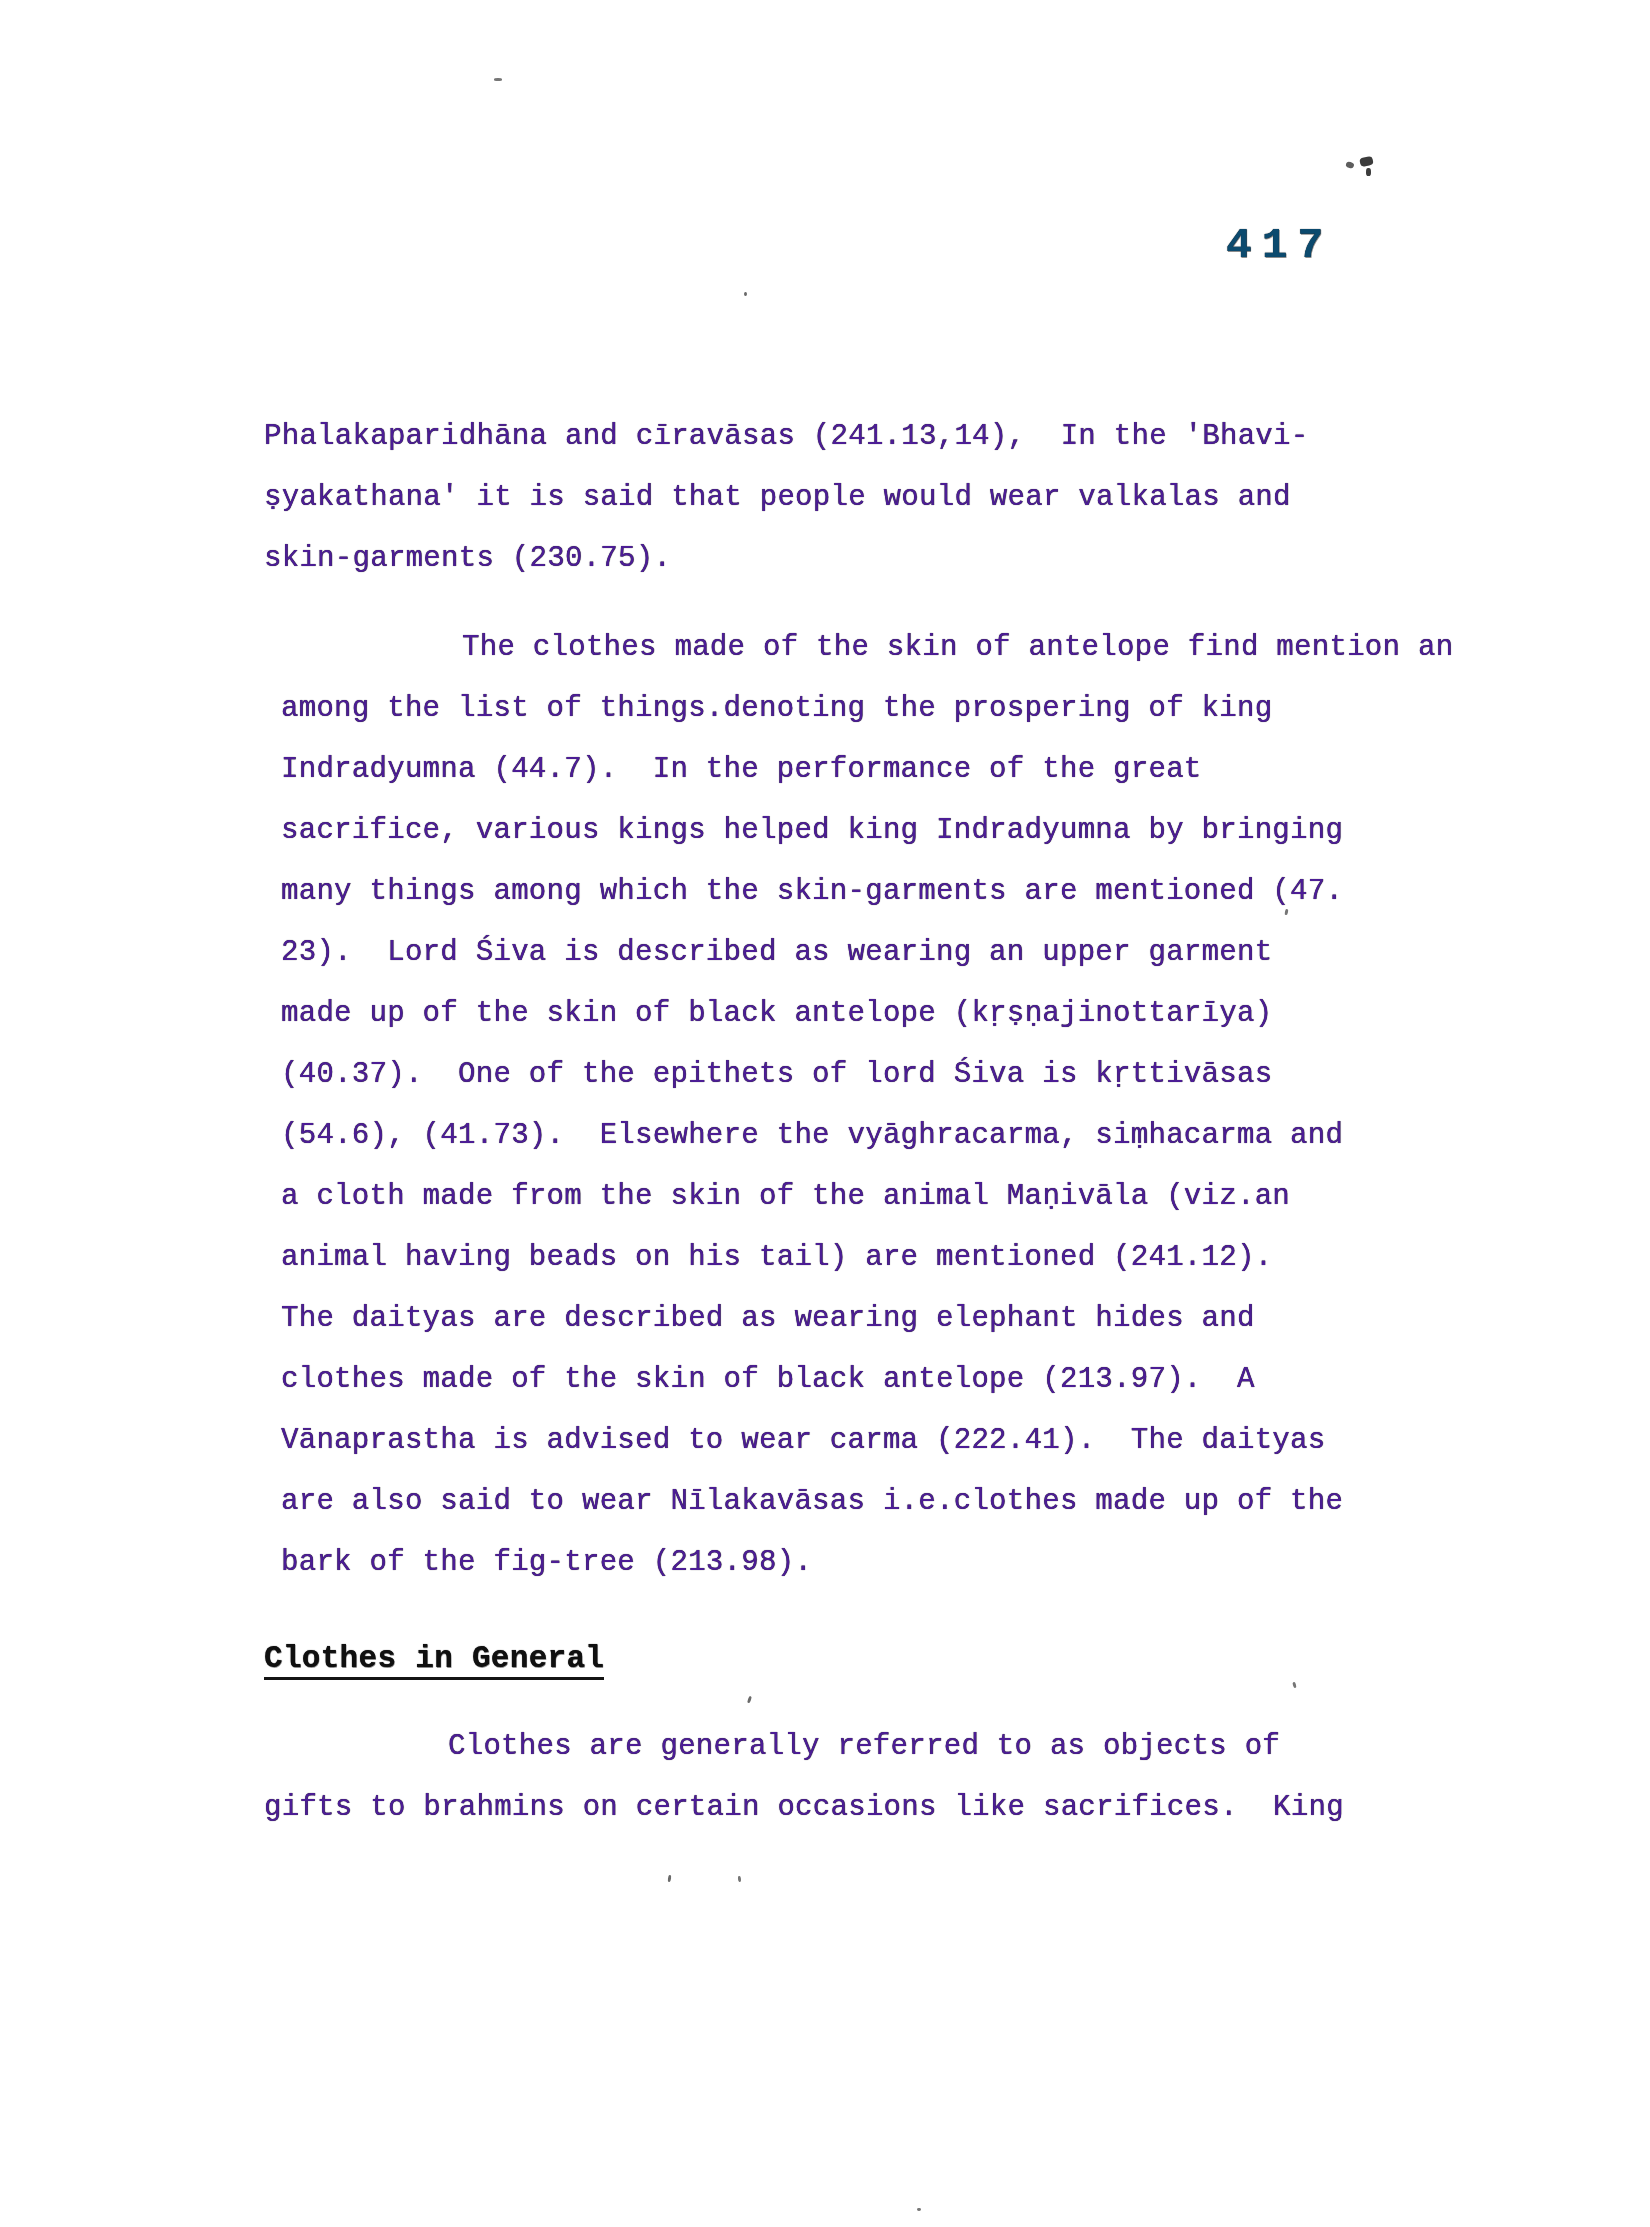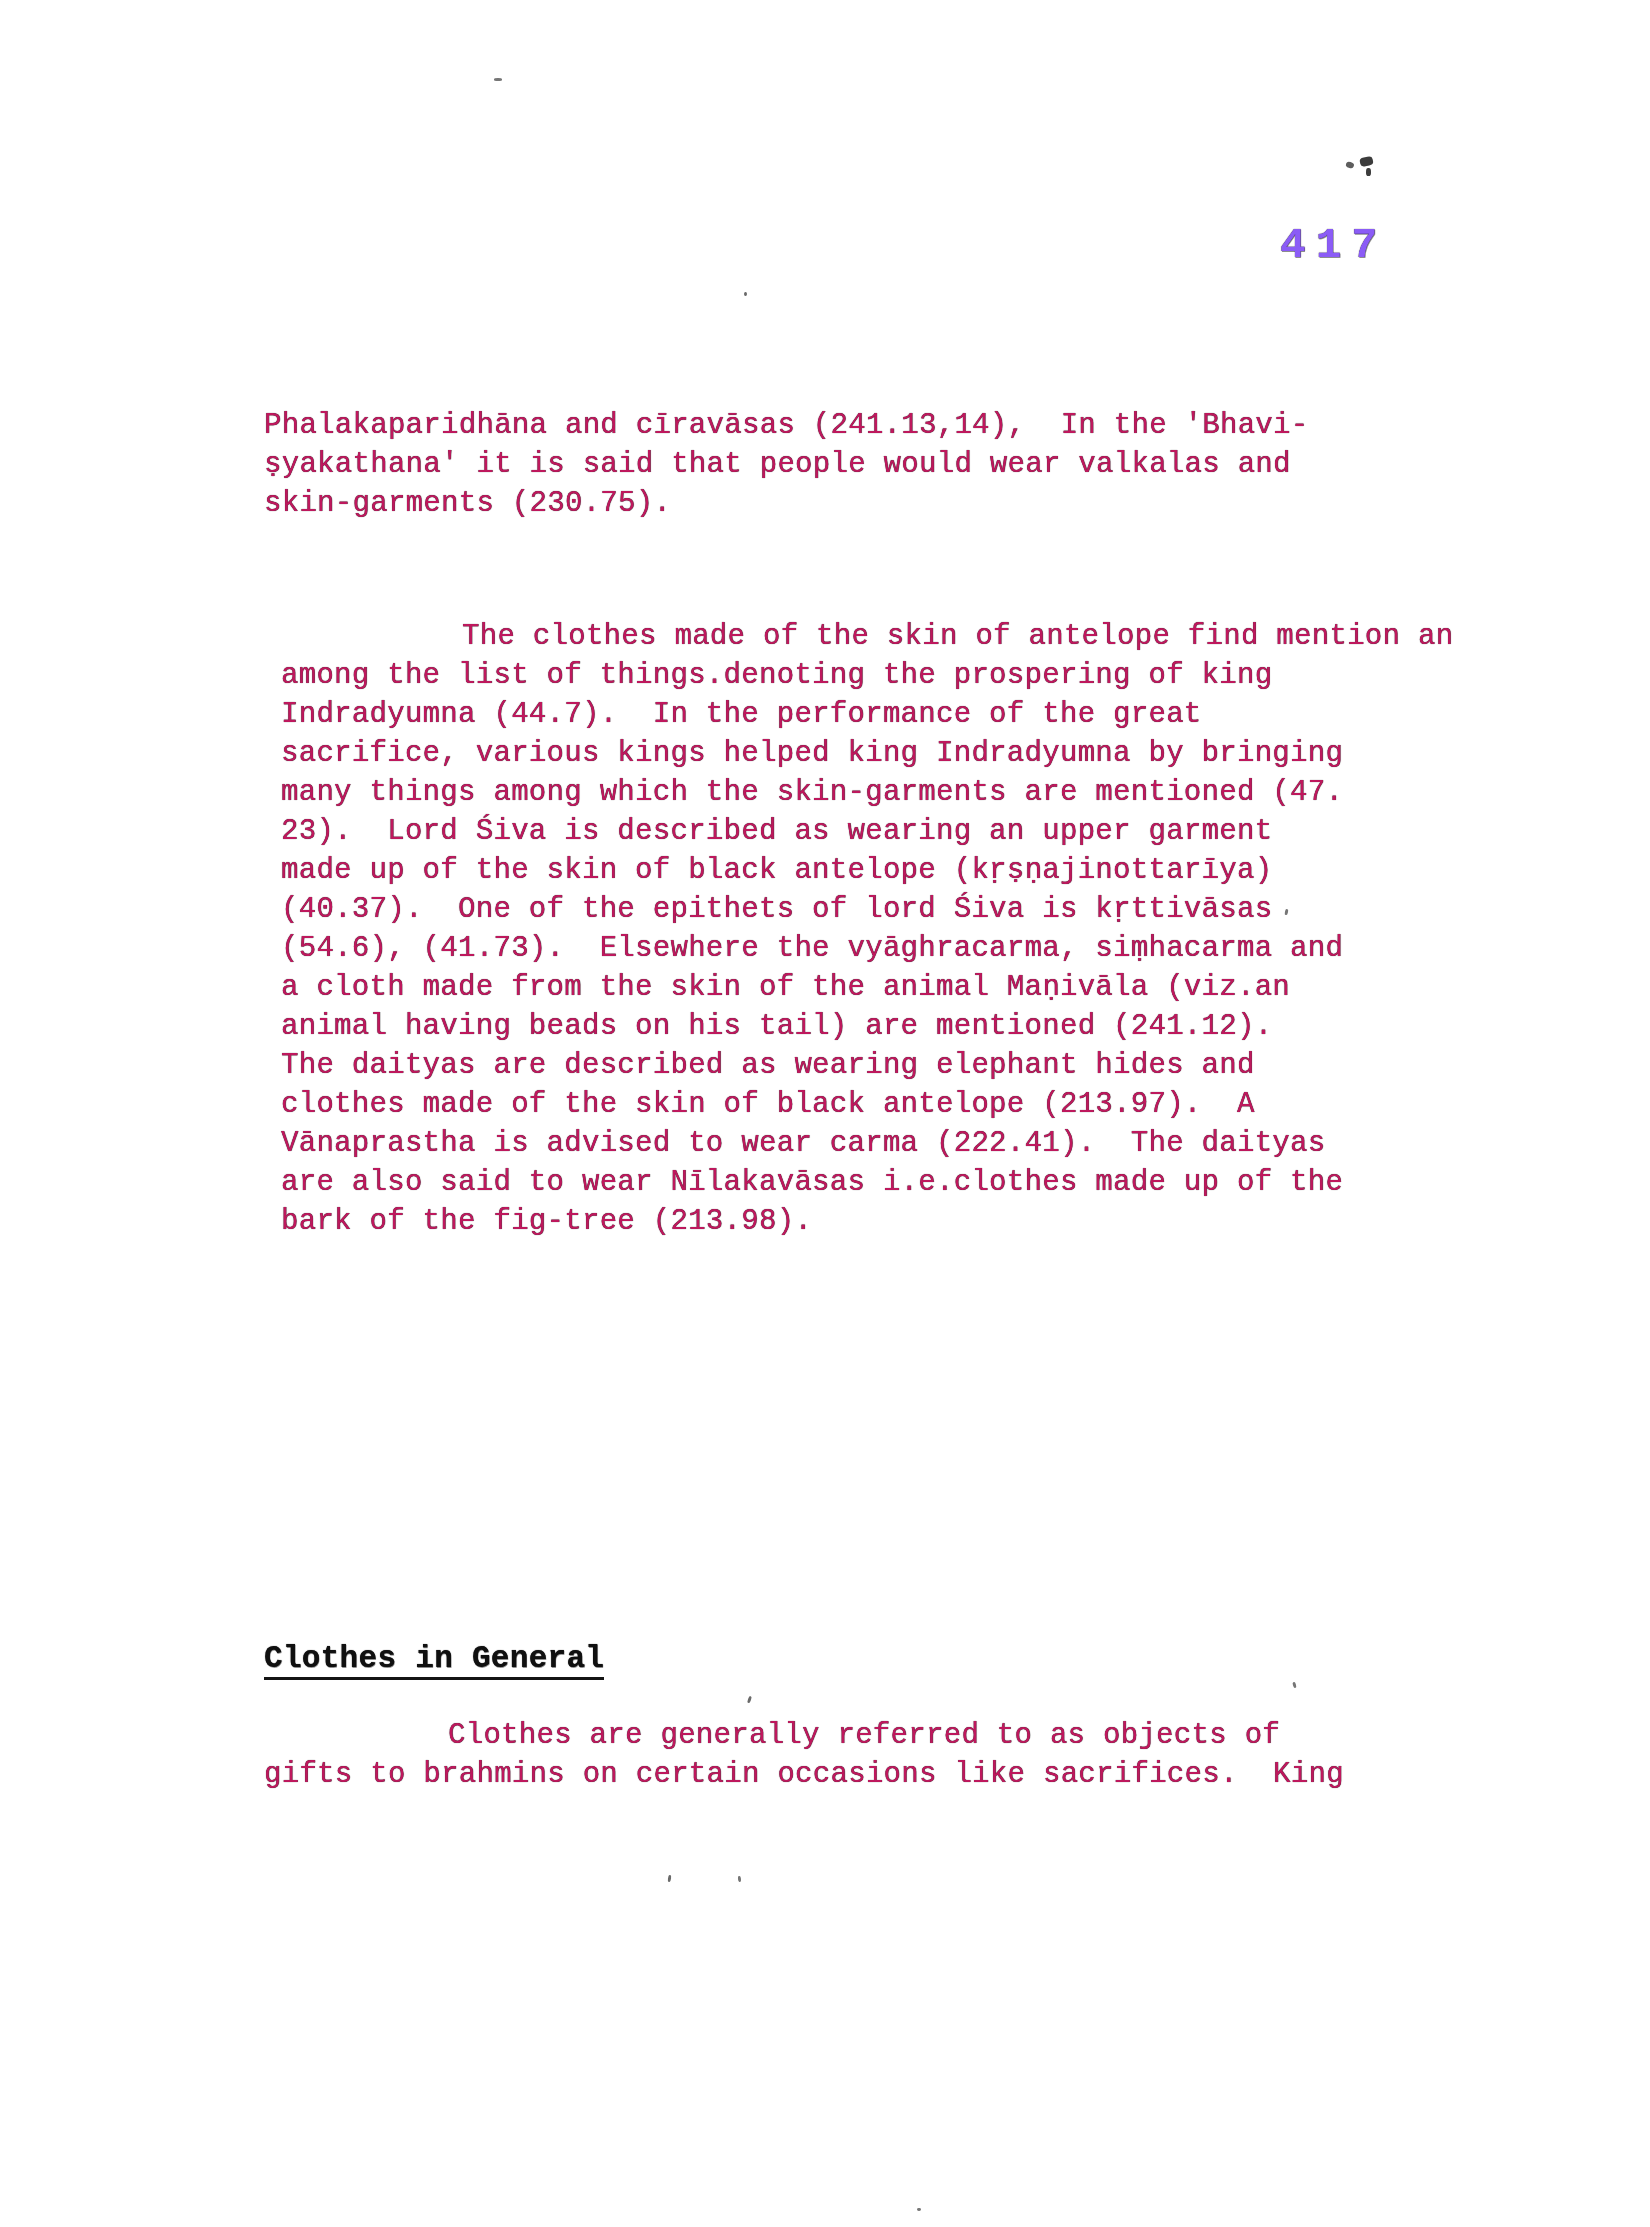--- a/index.html
+++ b/index.html
@@ -9,34 +9,34 @@
     width: 1650px;
     height: 2227px;
     background: #ffffff;
     overflow: hidden;
     font-family: "Liberation Mono", "DejaVu Sans Mono", monospace;
     color: #0d0d0d;
   }
   .typed {
     position: absolute;
     font-size: 29px;
-    line-height: 39px;
+    line-height: 61px;
     white-space: pre-wrap;
     letter-spacing: 0.3px;
-    color: #be185d;
+    color: #4c1d95;
     text-shadow: 0 0 0.8px rgba(0,0,0,0.9), 0.4px 0.4px 0px rgba(20,20,20,0.35);
   }
   .page-number {
     position: absolute;
-    left: 1280px;
+    left: 1226px;
     top: 221px;
     font-size: 43px;
     font-weight: 700;
     letter-spacing: 10px;
-    color: #8b5cf6;
+    color: #0c4a6e;
     text-shadow: 0 0 0.9px rgba(0,0,0,0.95), 0.6px 0.6px 0 rgba(0,0,0,0.4);
   }
   .para-1 { left: 264px; top: 406px;  width: 1207px; }
   .para-2 { left: 281px; top: 617px;  width: 1213px; text-indent: 181px; }
   .para-3 { left: 264px; top: 1716px; width: 1213px; text-indent: 184px; }
   .section-heading {
     position: absolute;
     left: 264px;
     top: 1641px;
     font-size: 31px;

